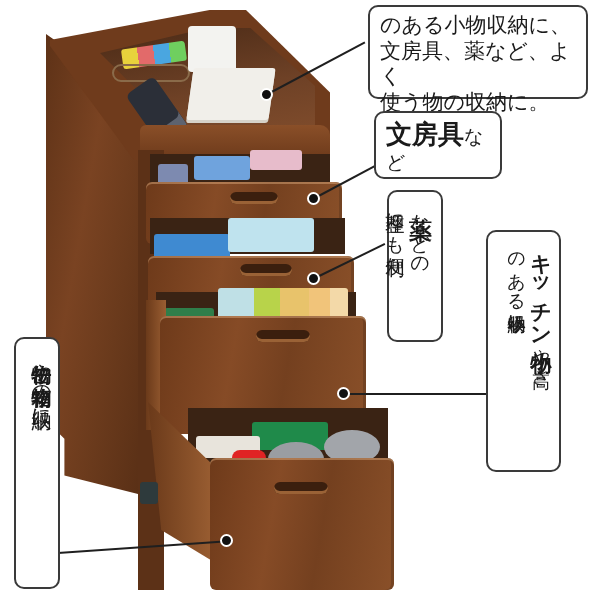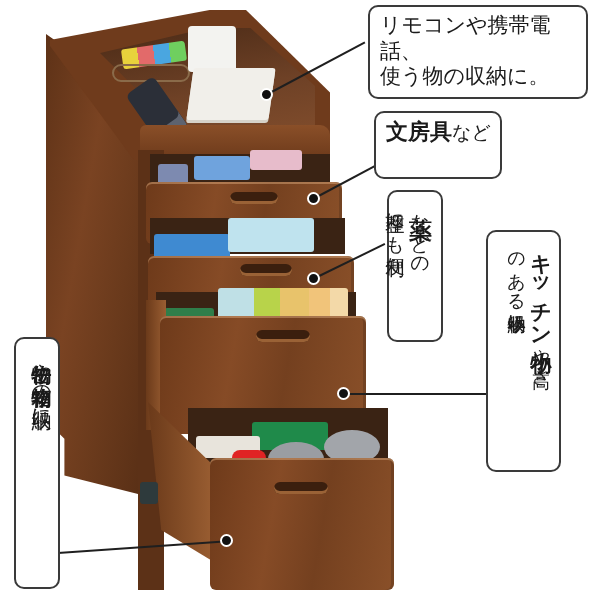--- a/index.html
+++ b/index.html
@@ -12,21 +12,21 @@
   .callout {
     position:absolute; background:#ffffff; border:2px solid #3a3a3a;
     border-radius:10px; color:#1a1a1a; box-sizing:border-box;
     line-height:1.22;
   }
   .callout .hl { font-weight:bold; }
   .vert { writing-mode:vertical-rl; text-orientation:upright; }
 
   #c1 { left:368px; top:5px;  width:220px; height:94px; padding:6px 8px 0 10px; font-size:21px; }
   #c2 { left:374px; top:111px; width:128px; height:68px; padding:6px 6px 0 10px; font-size:19px; }
-  #c2 .hl { font-size:22px; }
+  #c2 .hl { font-size:26px; }
   #c3 { left:387px; top:190px; width:56px; height:152px; padding:8px 6px; font-size:19px; }
   #c3 .hl { font-size:23px; }
   #c4 { left:486px; top:230px; width:75px; height:242px; padding:8px 6px; font-size:18px; }
   #c4 .hl { font-size:21px; }
   #c5 { left:14px; top:337px; width:46px; height:252px; padding:10px 4px; font-size:20px; }
 
   .leader { position:absolute; height:2px; background:#1f1f1f; transform-origin:0 50%; }
   .dot { position:absolute; width:9px; height:9px; border-radius:50%;
          background:#111; border:2px solid #fff; box-sizing:content-box; margin:-6px 0 0 -6px; }
   .side { position:absolute; left:46px; top:34px; width:92px; height:460px;
@@ -123,21 +123,22 @@
 <div class="leader" style="left:313px;top:278px;width:80px;transform:rotate(-26deg);"></div>
 <div class="dot" style="left:313px;top:278px;"></div>
 
 <div class="leader" style="left:343px;top:393px;width:145px;"></div>
 <div class="dot" style="left:343px;top:393px;"></div>
 
 <div class="leader" style="left:58px;top:552px;width:170px;transform:rotate(-4deg);"></div>
 <div class="dot" style="left:226px;top:540px;"></div>
 
 <div id="c1" class="callout">
-  <div>リモコンや携帯電話、</div>
+  <div>のある小物収納に、</div>
+  <div>文房具、薬など、よく</div>
   <div>使う物の収納に。</div>
 </div>
 
 <div id="c2" class="callout">
   <div><span class="hl">文房具</span><span>など</span></div>
 </div>
 
 <div id="c3" class="callout vert">
   <div><span class="hl">薬</span><span>などの</span></div>
   <div>整理にも便利</div>

